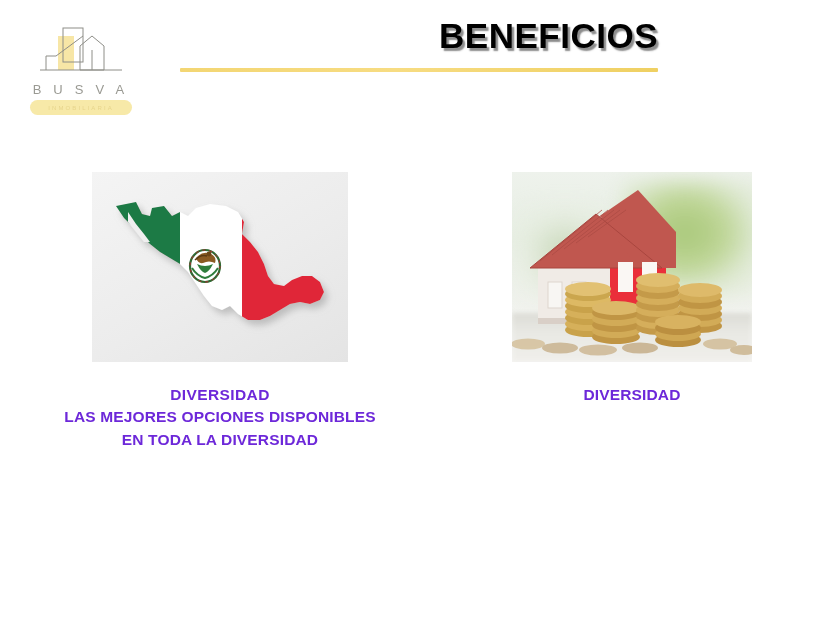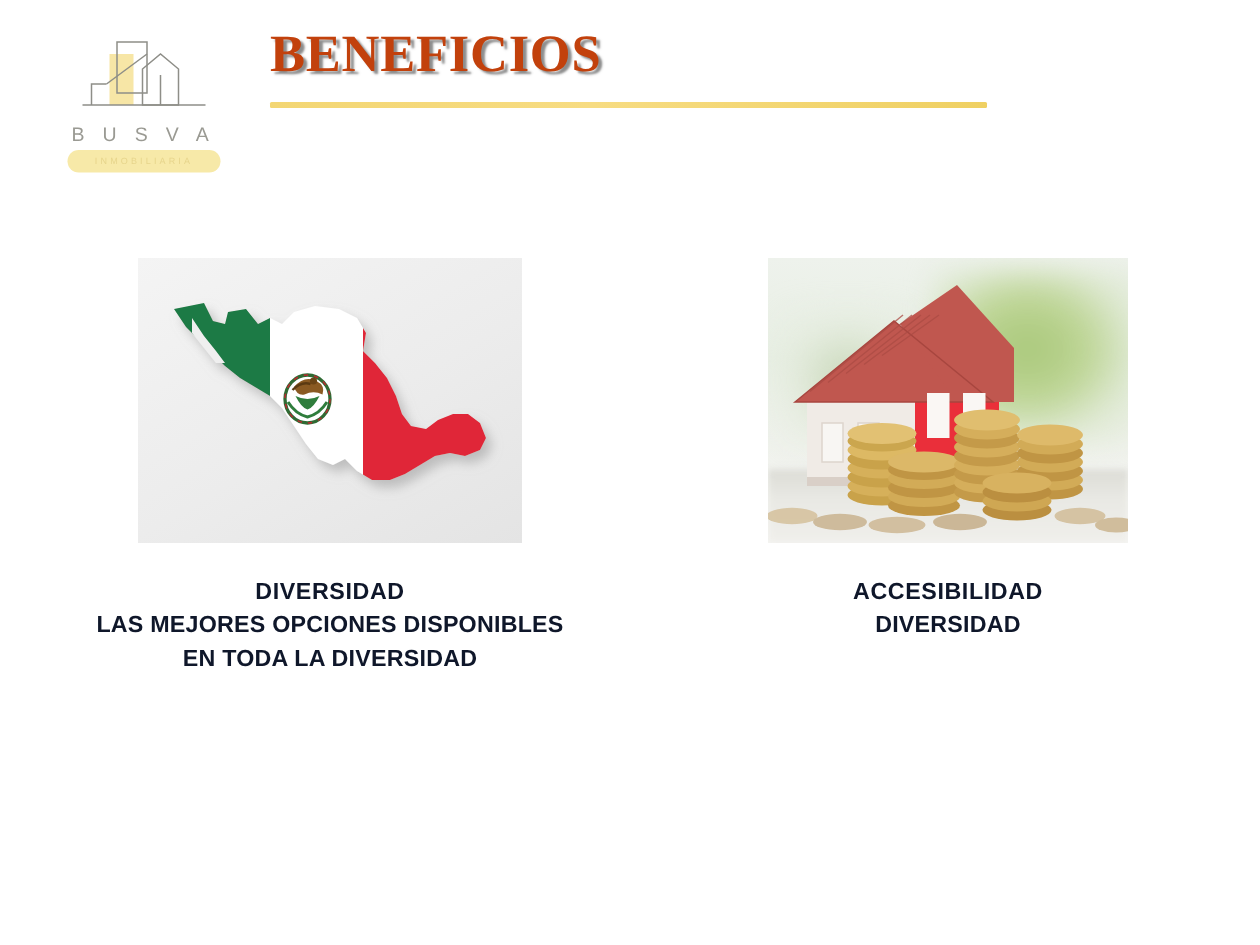--- a/index.html
+++ b/index.html
@@ -12,21 +12,21 @@
     height: 630px;
     position: relative;
     overflow: hidden;
     font-family: "Liberation Sans", sans-serif;
     background: #ffffff;
   }
 
   
   #logo-block {
     position: absolute;
-    left: 43px;
+    left: 28px;
     top: 26px;
     width: 105px;
     height: 92px;
   }
   #logo-mark {
     position: absolute;
     left: 8px;
     top: 0;
     width: 90px;
     height: 58px;
@@ -63,26 +63,26 @@
     font-family: "Liberation Sans", sans-serif;
     white-space: nowrap;
   }
 
   
   #slide-title {
     position: absolute;
     left: 180px;
     top: 18px;
     width: 478px;
-    text-align: left;
+    text-align: right;
     font-size: 35px;
     font-weight: bold;
-    color: #c2410c;
+    color: #000000;
     letter-spacing: 0.5px;
-    font-family: Liberation Serif, serif;
+    font-family: Liberation Sans, sans-serif;
     text-shadow: 2.5px 2.5px 1.5px rgba(70,70,70,0.62);
     line-height: 1;
   }
   #title-rule {
     position: absolute;
     left: 180px;
     top: 68px;
     width: 478px;
     height: 4px;
     background: linear-gradient(90deg,#f3d673 0%, #f7dc82 45%, #efd062 100%);
@@ -115,21 +115,21 @@
     height: 190px;
   }
   #photo-house-coins {
     width: 240px;
     height: 190px;
   }
 
   .caption {
     text-align: center;
     margin-top: 22px;
-    color: #0f172a;
+    color: #6d28d9;
     font-family: "Liberation Sans", sans-serif;
   }
   .caption-heading {
     font-size: 15.5px;
     font-weight: bold;
     letter-spacing: 0.4px;
     line-height: 1.45;
   }
   .caption-body {
     font-size: 15.5px;
@@ -349,18 +349,17 @@
             <ellipse cx="86" cy="178" rx="19" ry="5.5" fill="#d0bb99"></ellipse>
             <ellipse cx="128" cy="176" rx="18" ry="5.5" fill="#c8b28f"></ellipse>
             <ellipse cx="208" cy="172" rx="17" ry="5.5" fill="#d3bf9c"></ellipse>
             <ellipse cx="232" cy="178" rx="14" ry="5" fill="#cdb894"></ellipse>
           </g>
         </g>
       </svg>
     </div>
 
     <div class="caption">
-      <div class="caption-heading">ACCESIBILIDAD</div>
       <div class="caption-body">DIVERSIDAD</div>
     </div>
   </div>
 
 </div>
 
 </body></html>

